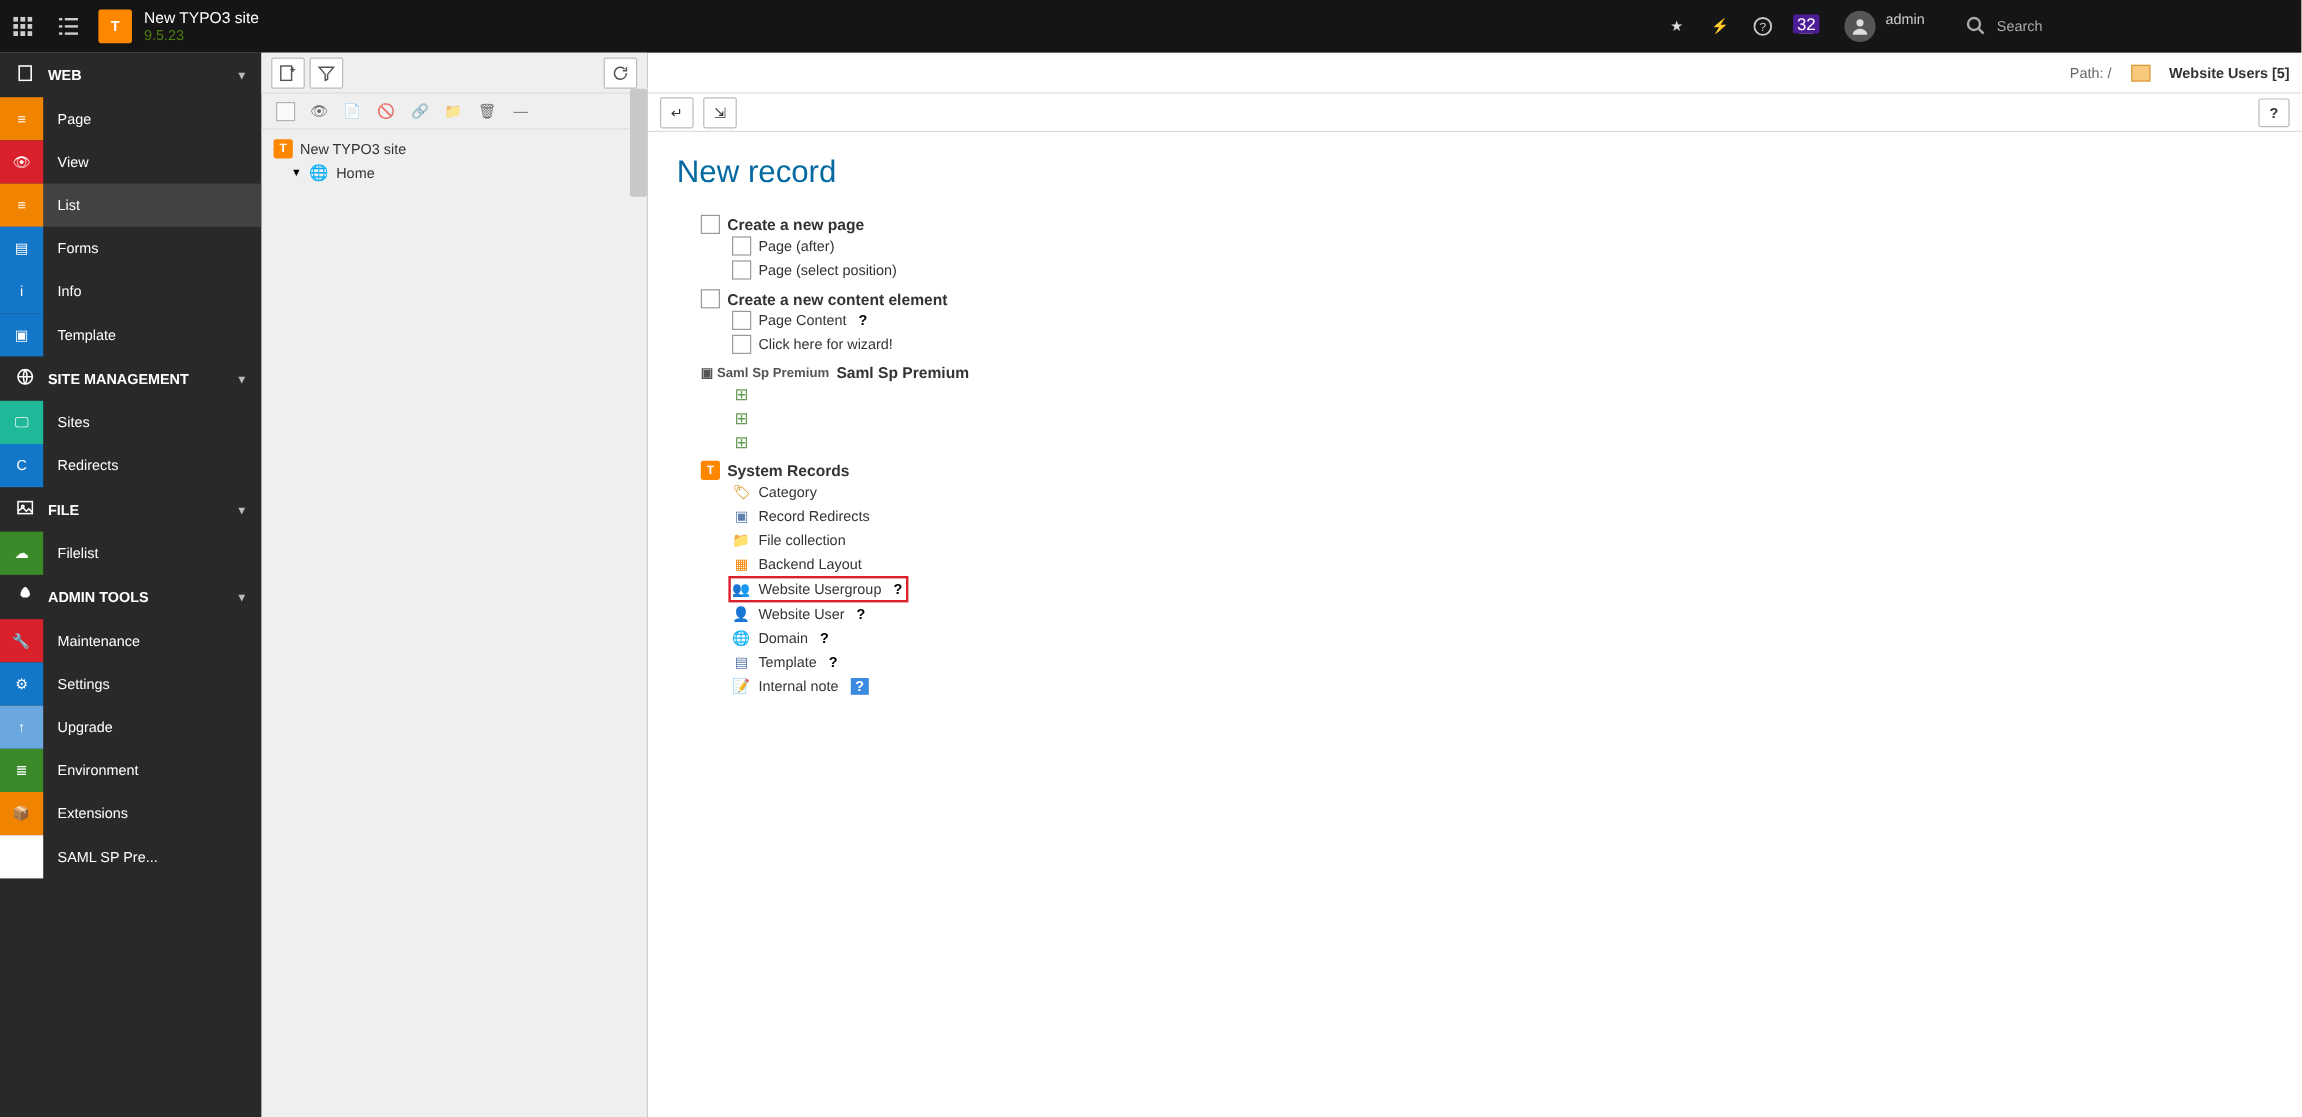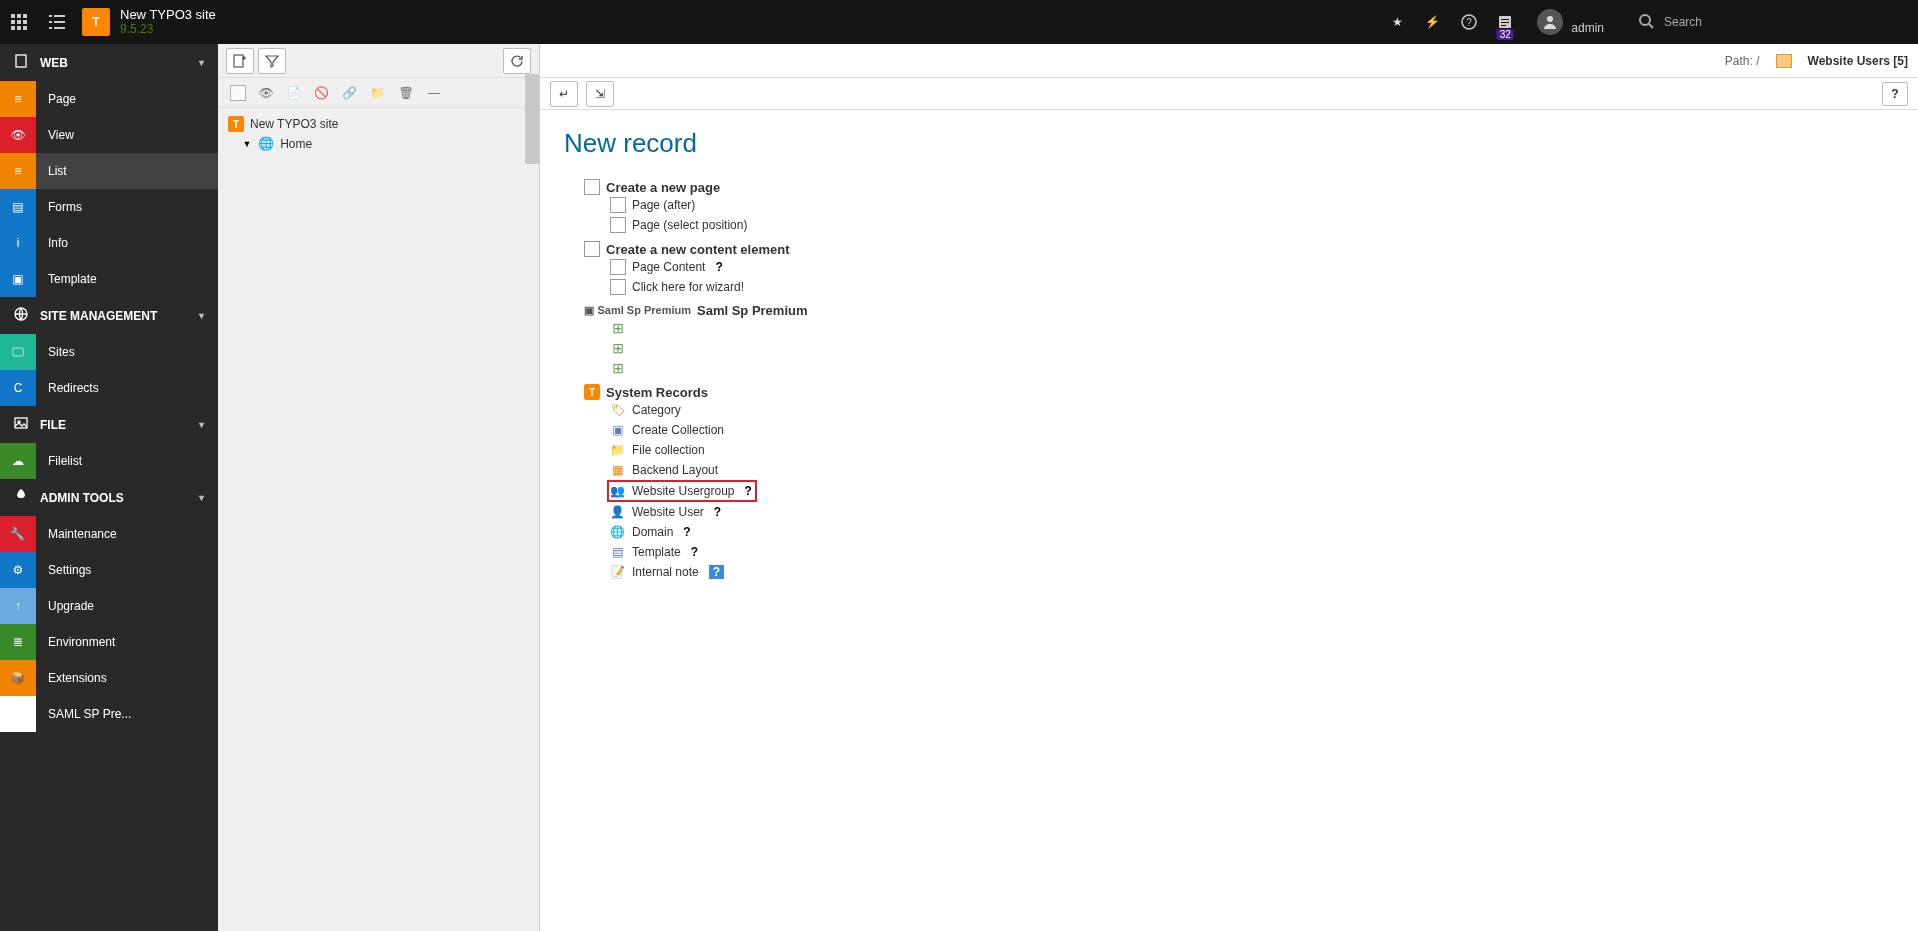--- a/index.html
+++ b/index.html
@@ -7,22 +7,22 @@
 
 
 .topbar { height: 44px; background: #151515; display: flex; align-items: center; color: #ccc; }
 .topbar .grid-icon, .topbar .list-icon { width: 38px; height: 44px; display: flex; align-items: center; justify-content: center; cursor: pointer; }
 .topbar .logo-block { display: flex; align-items: center; gap: 10px; padding: 0 10px 0 6px; }
 .topbar .logo { width: 28px; height: 28px; background: #ff8700; border-radius: 2px; display: flex; align-items: center; justify-content: center; color: #fff; font-weight: bold; }
 .topbar .site-title { font-size: 13px; color: #fff; line-height: 1.1; }
 .topbar .site-version { font-size: 12px; color: #4d7c0f; }
 .topbar .spacer { flex: 1; }
 .topbar .tb-btn { width: 36px; height: 44px; display: flex; align-items: center; justify-content: center; cursor: pointer; color: #ddd; position: relative; }
-.topbar .badge { position: absolute; bottom: 4px; left: 50%; transform: translateX(-50%); background: #4c1d95; color: #fff; font-size: 10px; padding: 0 3px; border-radius: 2px; }
-.topbar .user { display: flex; align-items: flex-end; gap: 8px; padding: 0 14px; cursor: pointer; }
+.topbar .badge { position: absolute; bottom: 16px; left: 50%; transform: translateX(-50%); background: #4c1d95; color: #fff; font-size: 14px; padding: 0 3px; border-radius: 2px; }
+.topbar .user { display: flex; align-items: flex-start; gap: 8px; padding: 0 14px; cursor: pointer; }
 .topbar .avatar { width: 26px; height: 26px; background: #555; border-radius: 50%; display: flex; align-items: center; justify-content: center; }
 .topbar .search-wrap { display: flex; align-items: center; gap: 10px; padding: 0 20px; width: 300px; color: #aaa; cursor: text; }
 
 
 .layout { display: flex; height: calc(100% - 44px); }
 
 
 .modmenu { width: 218px; background: #292929; color: #ddd; overflow-y: auto; }
 .modmenu .mod-header { display: flex; align-items: center; gap: 12px; padding: 10px 14px; font-weight: bold; color: #fff; font-size: 12px; cursor: pointer; }
 .modmenu .mod-header .chev { margin-left: auto; color: #bbb; font-size: 10px; }
@@ -376,21 +376,21 @@
           </div><div class="item">
             <span class="ico sitemap">⊞</span>
           </div><div class="cat">
             <span class="ico typo3">T</span>
             <span>System Records</span>
           </div><div class="item">
             <span class="ico tag">🏷</span>
             <span>Category</span>
           </div><div class="item">
             <span class="ico collection">▣</span>
-            <span>Create Collection</span>
+            <span>Record Redirects</span>
           </div><div class="item">
             <span class="ico file">📁</span>
             <span>File collection</span>
           </div><div class="item">
             <span class="ico layout">▦</span>
             <span>Backend Layout</span>
           </div><div class="item highlight">
             <span class="ico ugroup">👥</span>
             <span>Website Usergroup</span>
             <span class="help-q">?</span>

